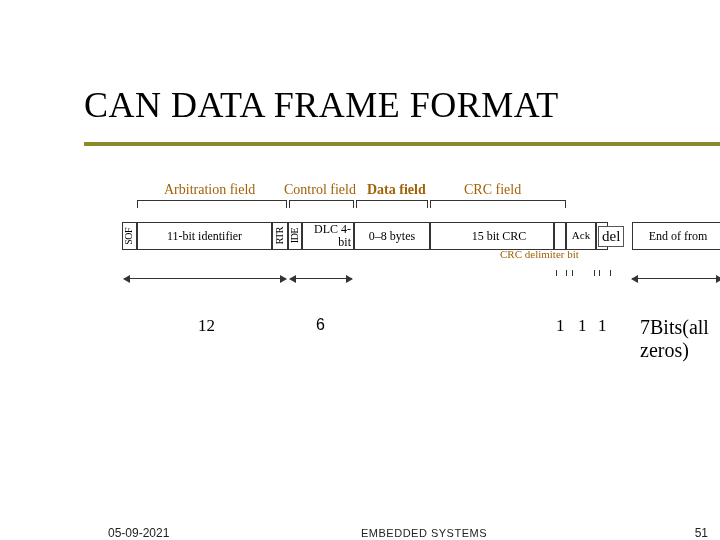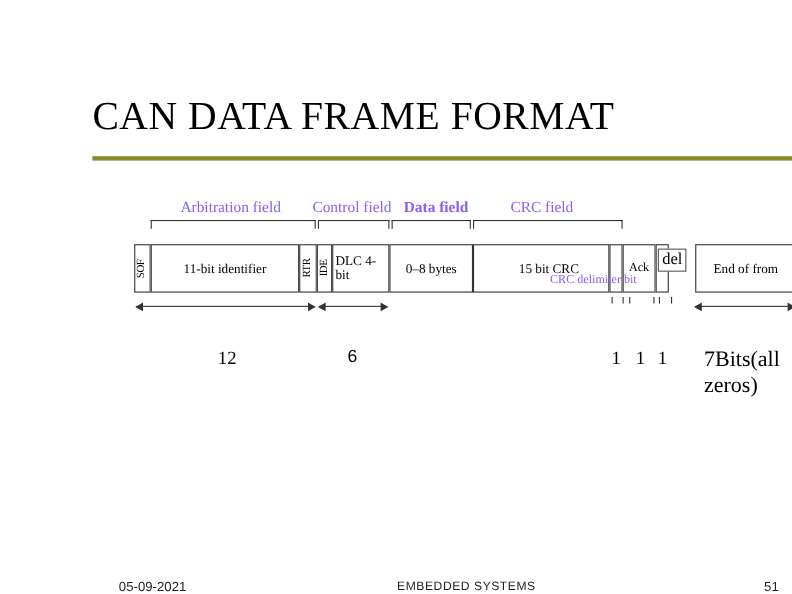--- a/index.html
+++ b/index.html
@@ -1,23 +1,23 @@
 <!DOCTYPE html>
 <html><head>
 <meta charset="utf-8">
 <style>
   * { box-sizing: border-box; margin: 16px; padding: 0; }
   html, body { width: 720px; height: 540px; background: #fff; font-family: "Times New Roman", Times, serif; color: #000; overflow: hidden; }
   .slide { position: relative; width: 720px; height: 540px; padding: 20px 30px 0 30px; }
   .title { font-size: 36px; font-weight: 400; letter-spacing: 0.5px; margin-bottom: 8px; margin-left: 6px; }
   .title-rule { width: 640px; height: 4px; background: #8a8a2a; margin-left: 6px; margin-bottom: 18px; }
   .diagram { position: relative; width: 635px; height: 120px; margin-left: 10px; font-family: "Times New Roman", Times, serif; }
-  .dg-lbl { position: absolute; font-size: 14px; color: #8b5cf6; white-space: nowrap; }
+  .dg-lbl { position: absolute; font-size: 14px; color: #a16207; white-space: nowrap; }
   .sm { font-size: 11px; }
-  .bar { position: absolute; top: 42px; height: 44px; border: 1px solid #333; background: #fff; display: flex; align-items: center; justify-content: center; font-size: 12px; padding: 0 2px; text-align: left; line-height: 1.05; }
+  .bar { position: absolute; top: 42px; height: 28px; border: 1px solid #333; background: #fff; display: flex; align-items: center; justify-content: center; font-size: 12px; padding: 0 2px; text-align: right; line-height: 1.05; }
   .vtext { writing-mode: vertical-rl; transform: rotate(180deg); font-size: 10px; letter-spacing: -0.5px; }
   .hbracket { position: absolute; height: 8px; border-left: 1px solid #333; border-right: 1px solid #333; }
   .hbracket.top { border-top: 1px solid #333; }
   .arrowline { position: absolute; height: 0; border-top: 1px solid #333; }
   .arrowline::before, .arrowline::after { content: ""; position: absolute; top: -4px; width: 0; height: 0; border-top: 4px solid transparent; border-bottom: 4px solid transparent; }
   .arrowline::before { left: -1px; border-right: 7px solid #333; }
   .arrowline::after { right: -1px; border-left: 7px solid #333; }
   .tick { position: absolute; width: 0; height: 6px; border-left: 1px solid #333; }
   .del-box { position: absolute; border: 1px solid #555; background: #fff; font-size: 15px; padding: 1px 3px; }
   .biglabels { position: relative; width: 635px; height: 26px; margin-left: 10px; font-size: 17px; }

